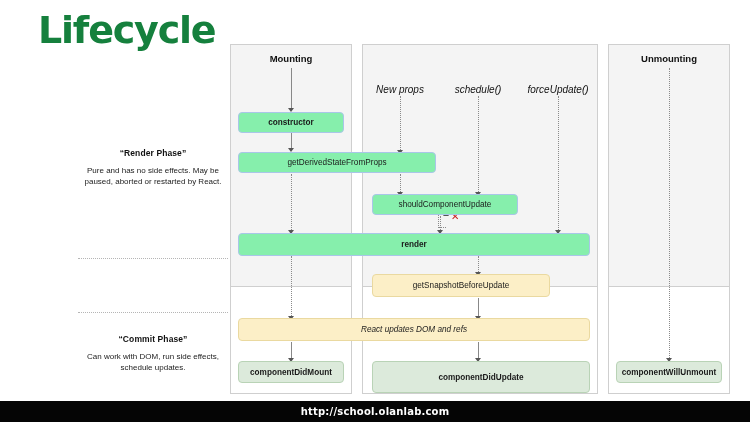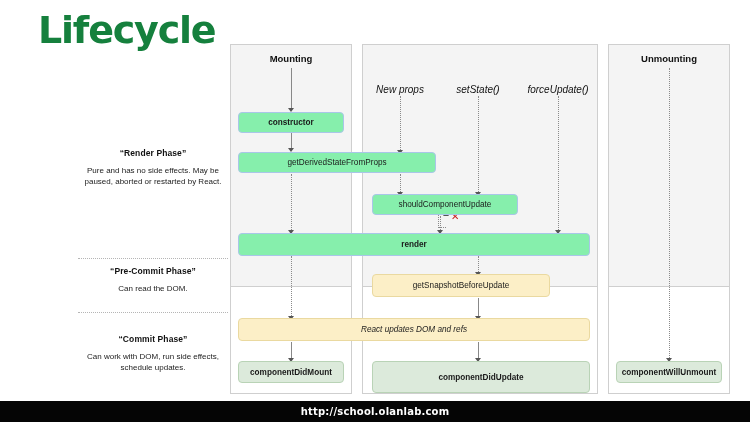--- a/index.html
+++ b/index.html
@@ -156,24 +156,20 @@
 
   <div id="legend">
 
     <div class="legend-block" style="top:98px;">
       <div class="legend-title">“Render Phase”</div>
       <div class="legend-body">Pure and has no side effects. May be paused, aborted or restarted by React.</div>
     </div>
 
     <div class="legend-rule" style="top:208px;"></div>
 
-    <div class="legend-block" style="top:216px;">
-      <div class="legend-title">“Pre-Commit Phase”</div>
-      <div class="legend-body">Can read the DOM.</div>
-    </div>
 
     <div class="legend-rule" style="top:262px;"></div>
 
     <div class="legend-block" style="top:284px;">
       <div class="legend-title">“Commit Phase”</div>
       <div class="legend-body">Can work with DOM, run side effects, schedule updates.</div>
     </div>
 
   </div>
 
@@ -182,21 +178,21 @@
   <div class="panel-head" style="left:230px; top:53px; width:122px;">Mounting</div>
 
   <div class="panel" style="left:362px; top:44px; width:236px; height:350px;"></div>
   <div class="panel-gray" style="left:363px; top:45px; width:234px; height:242px;"></div>
 
   <div class="panel" style="left:608px; top:44px; width:122px; height:350px;"></div>
   <div class="panel-gray" style="left:609px; top:45px; width:120px; height:242px;"></div>
   <div class="panel-head" style="left:608px; top:53px; width:122px;">Unmounting</div>
 
   <div class="trigger" style="left:360px; top:84px; width:80px;">New props</div>
-  <div class="trigger" style="left:438px; top:84px; width:80px;">setState()</div>
+  <div class="trigger" style="left:438px; top:84px; width:80px;">schedule()</div>
   <div class="trigger" style="left:518px; top:84px; width:80px;">forceUpdate()</div>
 
   <div class="vline solid" style="left:291px; top:68px; height:42px;"></div>
   <div class="arrowhead" style="left:288px; top:108px;"></div>
 
   <div class="vline solid" style="left:291px; top:132px; height:18px;"></div>
   <div class="arrowhead" style="left:288px; top:148px;"></div>
 
   <div class="vline" style="left:291px; top:174px; height:58px;"></div>
   <div class="arrowhead" style="left:288px; top:230px;"></div>

